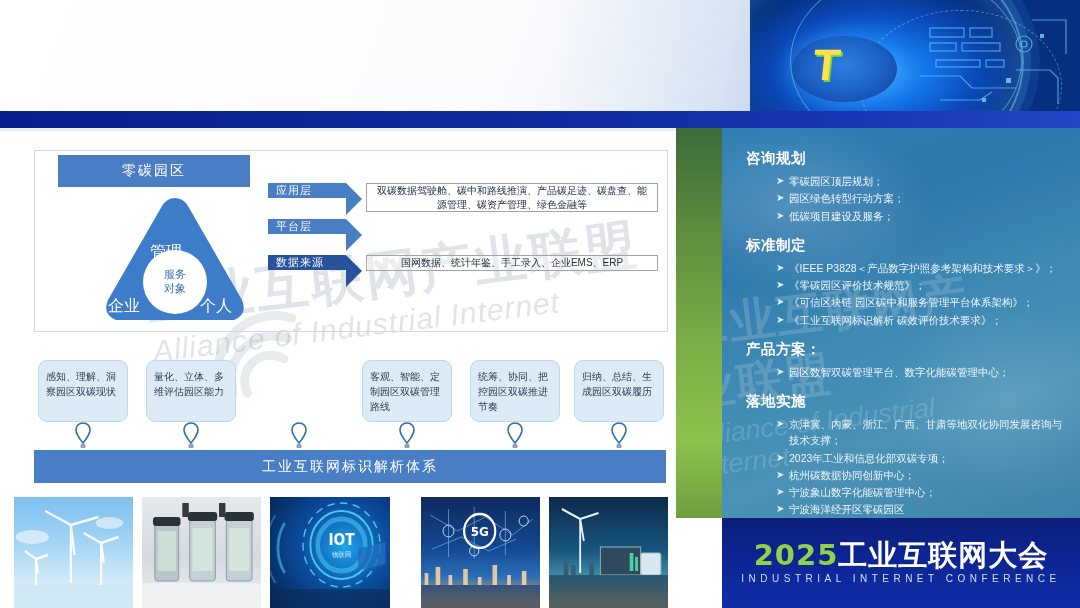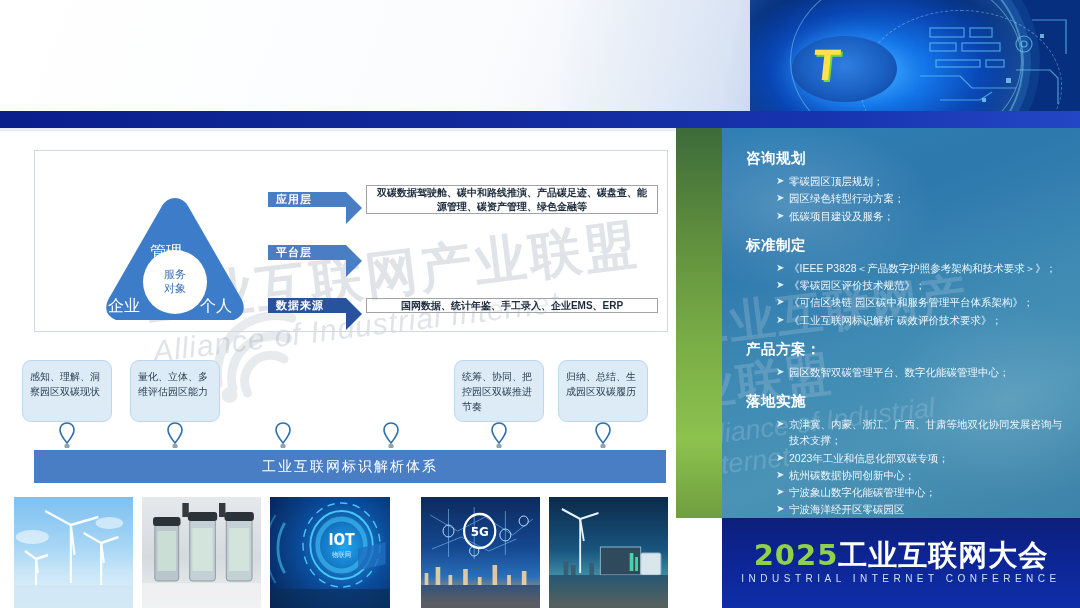--- a/index.html
+++ b/index.html
@@ -45,32 +45,32 @@
     display:flex;align-items:center;justify-content:center;font-size:14px;letter-spacing:2px;}
   .tri{position:absolute;left:100px;top:192px;width:150px;height:136px;}
   .tri .t-lbl{position:absolute;color:#fff;font-size:16px;text-align:left;line-height:1.25;margin-top:32px;}
   .tri .t-top{left:50%;top:18px;transform:translateX(-50%);width:50px;}
   .tri .t-left{left:8px;bottom:12px;width:42px;}
   .tri .t-right{right:8px;bottom:12px;width:42px;}
   .tri .circ{position:absolute;left:50%;top:58px;transform:translateX(-50%);width:64px;height:64px;border-radius:50%;
     background:#fff;display:flex;align-items:center;justify-content:center;color:#3d6fb5;font-size:11px;text-align:center;line-height:1.25;}
 
   .layers{position:absolute;left:268px;top:183px;width:390px;}
-  .lrow{position:relative;height:33px;margin-bottom:20px;display:flex;align-items:center;font-weight:bold;}
+  .lrow{position:relative;height:33px;margin-bottom:3px;display:flex;align-items:flex-start;}
   .lrow .tag{position:relative;width:78px;background:#4a7ec4;color:#fff;font-size:11px;
     display:flex;align-items:center;padding-left:8px;letter-spacing:1px;box-sizing:border-box;}
   .lrow .tag:after{content:"";position:absolute;right:-16px;top:0;width:0;height:0;
     border-top:16.5px solid transparent;border-bottom:16.5px solid transparent;border-left:16px solid #4a7ec4;}
   .lrow.dark .tag{background:#27539d;}
   .lrow.dark .tag:after{border-left-color:#27539d;}
   .lrow .body{flex:1;margin-left:20px;border:1px solid #a3a3a3;display:flex;align-items:center;
     justify-content:center;text-align:center;font-size:10px;color:#1c2b3d;line-height:1.35;padding:0 6px;box-sizing:border-box;background:rgba(255,255,255,.35);}
 
   
-  .cards{position:absolute;left:18px;top:360px;width:632px;height:66px;}
+  .cards{position:absolute;left:34px;top:360px;width:632px;height:66px;}
   .card{position:absolute;top:0;width:90px;height:62px;background:#dcebf6;border:1px solid #bcd8ec;border-radius:9px;
     font-size:10px;color:#2b3e52;line-height:1.5;padding:8px 7px;box-sizing:border-box;}
   .pin{position:absolute;top:62px;width:16px;height:26px;}
   .banner{position:absolute;left:34px;top:450px;width:632px;height:33px;background:#4a7ec4;color:#fff;
     display:flex;align-items:center;justify-content:center;font-size:14px;letter-spacing:2px;}
 
   
   .strip{position:absolute;left:14px;top:497px;width:654px;height:111px;display:flex;gap:9px;}
   .ph{flex:1;position:relative;overflow:hidden;}
   .ph1{background:linear-gradient(180deg,#7ec0f0 0%,#a7d6f5 45%,#cbe7f8 70%,#e9f4fb 100%);}
@@ -153,20 +153,21 @@
     <g fill="none" stroke="#9aa6b4" stroke-width="9" stroke-linecap="round">
       <path d="M20 80 A58 58 0 0 1 100 22"></path>
       <path d="M34 86 A42 42 0 0 1 94 42"></path>
       <path d="M48 92 A26 26 0 0 1 88 62"></path>
     </g>
     <circle cx="30" cy="92" r="8" fill="#9aa6b4"></circle>
   </svg>
 
   <div class="diag"></div>
 
+  <div class="zc-head">零碳园区</div>
 
   <div class="tri">
     <svg viewBox="0 0 150 136" width="150" height="136">
       <path d="M75 6 Q83 6 88 14 L142 108 Q148 122 134 128 L16 128 Q2 122 8 108 L62 14 Q67 6 75 6 Z" fill="#3d7cc9"></path>
     </svg>
     <div class="t-lbl t-top">管理<br>单位</div>
     <div class="t-lbl t-left">企业</div>
     <div class="t-lbl t-right">个人</div>
     <div class="circ">服务<br>对象</div>
   </div>
@@ -181,20 +182,21 @@
     </div>
     <div class="lrow dark">
       <div class="tag">数据来源</div>
       <div class="body">国网数据、统计年鉴、手工录入、企业EMS、ERP</div>
     </div>
   </div>
 
   <div class="cards">
     <div class="card" style="left:4px">感知、理解、洞察园区双碳现状</div>
     <div class="card" style="left:112px">量化、立体、多维评估园区能力</div>
+    <div class="card" style="left:328px">客观、智能、定制园区双碳管理路线</div>
     <div class="card" style="left:436px">统筹、协同、把控园区双碳推进节奏</div>
     <div class="card" style="left:540px">归纳、总结、生成园区双碳履历</div>
 
     <svg class="pin" style="left:41px" viewBox="0 0 16 26">
         <path d="M8 1 C3.6 1 1 4.2 1 8 C1 12.4 8 21 8 21 C8 21 15 12.4 15 8 C15 4.2 12.4 1 8 1 Z" fill="none" stroke="#2e6fa8" stroke-width="1.6"></path>
         <circle cx="8" cy="24" r="2.6" fill="#93a3ae"></circle>
       </svg>
     <svg class="pin" style="left:149px" viewBox="0 0 16 26">
         <path d="M8 1 C3.6 1 1 4.2 1 8 C1 12.4 8 21 8 21 C8 21 15 12.4 15 8 C15 4.2 12.4 1 8 1 Z" fill="none" stroke="#2e6fa8" stroke-width="1.6"></path>
         <circle cx="8" cy="24" r="2.6" fill="#93a3ae"></circle>

